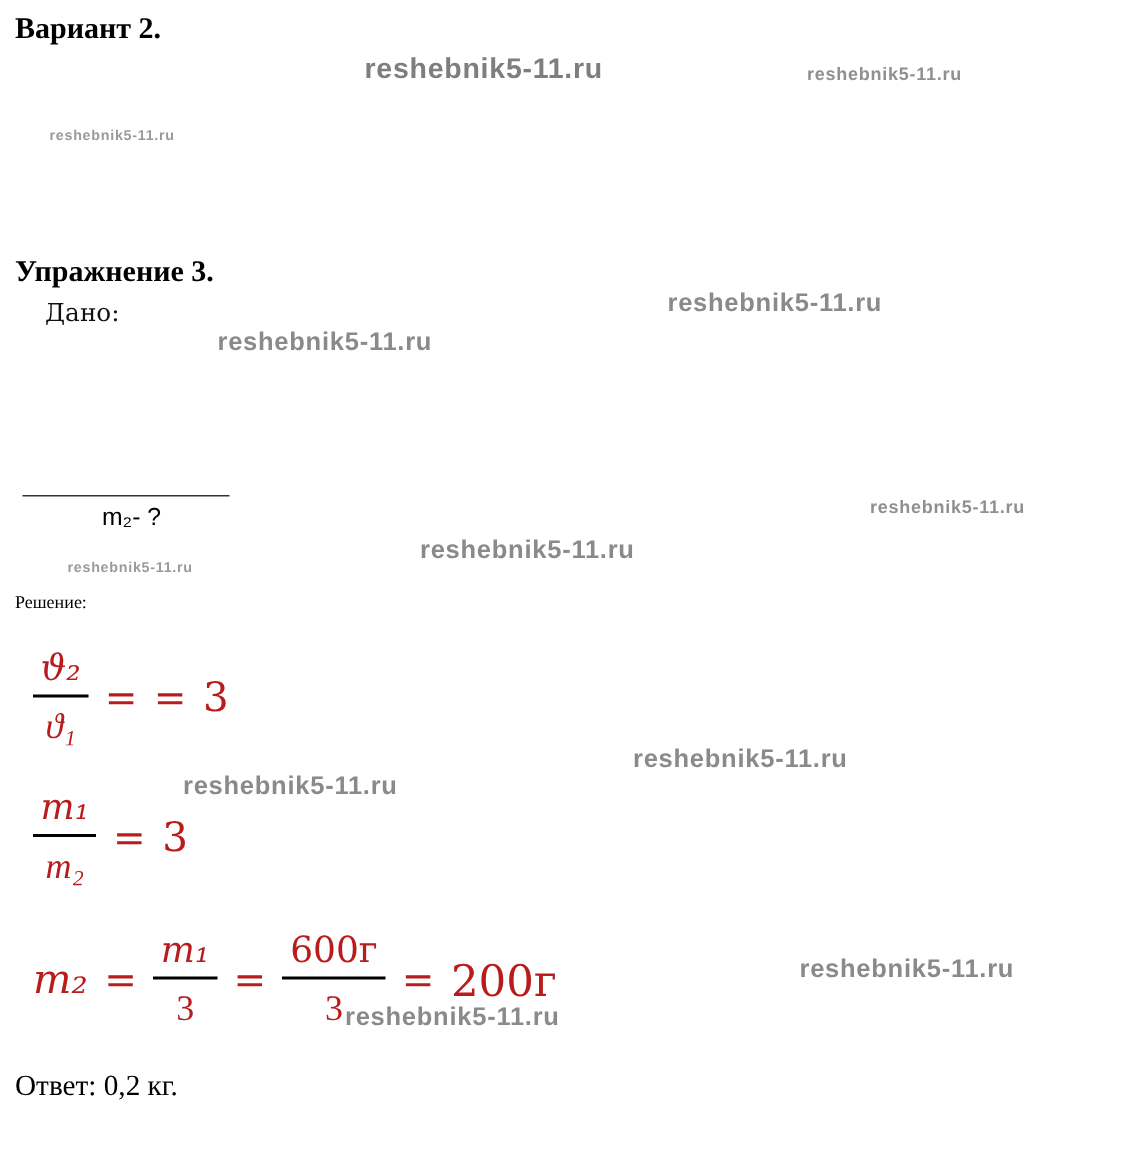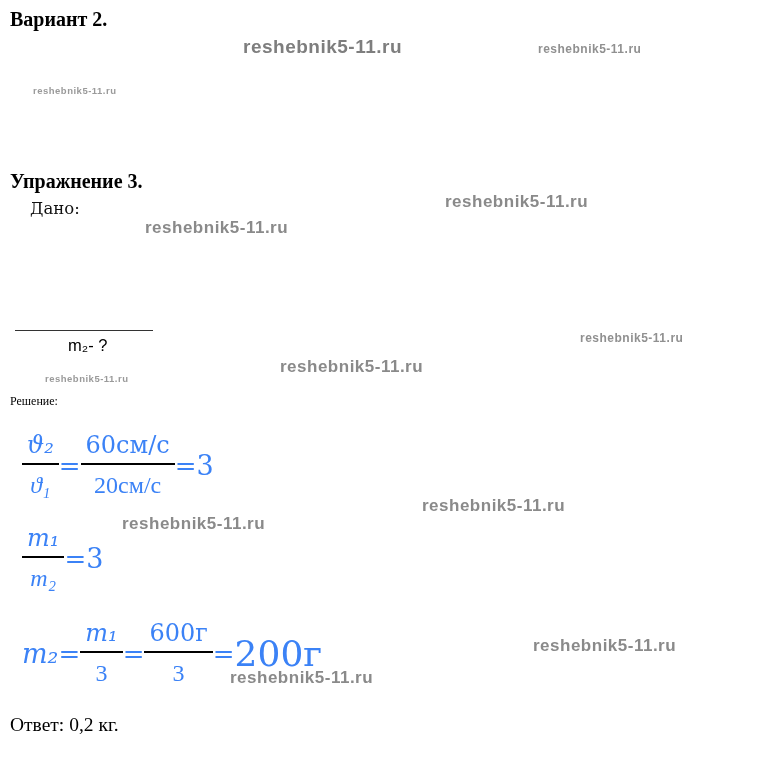--- a/index.html
+++ b/index.html
@@ -23,31 +23,31 @@
     font-size:16.5px;line-height:26px;color:#111;text-align:right;
   }
   .given-rule{
     position:absolute;top:330px;left:15px;width:138px;height:0;
     border-top:1.5px solid #333;
   }
   .given-find{position:absolute;top:336px;left:30px;
     font-family:Liberation Sans, sans-serif;font-size:16.5px;margin-left:38px;}
   
   .formula{
-    position:absolute;display:flex;align-items:center;
+    position:absolute;display:flex;align-items:center;gap:11px;
     font-family:"DejaVu Serif","Liberation Serif",serif;
-    font-size:24px;color:#3b82f6;
+    font-size:24px;color:#b91c1c;
   }
   .frac{display:inline-flex;flex-direction:column;align-items:center;line-height:1.15;}
   .frac .num{border-bottom:2px solid #000;padding:0 5px 3px;}
   .frac .den{padding-top:7px;font-family:Liberation Serif, serif;}
   .var{font-style:italic;font-weight:500;}
   .op{font-size:26px;font-weight:500;}
   .result{font-size:27px;}
-  .result-big{font-size:36px;}
+  .result-big{font-size:29px;}
   
   .wm{
     position:absolute;
     font-family:Liberation Sans, sans-serif;
     font-weight:bold;color:#7e7e7e;white-space:nowrap;
     letter-spacing:0.5px;user-select:none;
   }
   .wm-lg{font-size:19px;}
   .wm-md{font-size:17px;color:#8a8a8a;}
   .wm-sm{font-size:12px;color:#909090;}
@@ -73,24 +73,20 @@
   <div class="given-find">m₂- ?</div>
 
   <div class="abs body-text" style="top:388px;left:10px;font-size:12px;">Решение:</div>
 
   <div class="formula" style="top:432px;left:22px;">
     <span class="frac">
       <span class="num var">ϑ₂</span>
       <span class="den var">ϑ₁</span>
     </span>
     <span class="op">=</span>
-    <span class="frac">
-      <span class="num">60см/с</span>
-      <span class="den">20см/с</span>
-    </span>
     <span class="op">=</span>
     <span class="result">3</span>
   </div>
 
   <div class="formula" style="top:525px;left:22px;">
     <span class="frac">
       <span class="num var">m₁</span>
       <span class="den var">m₂</span>
     </span>
     <span class="op">=</span>

